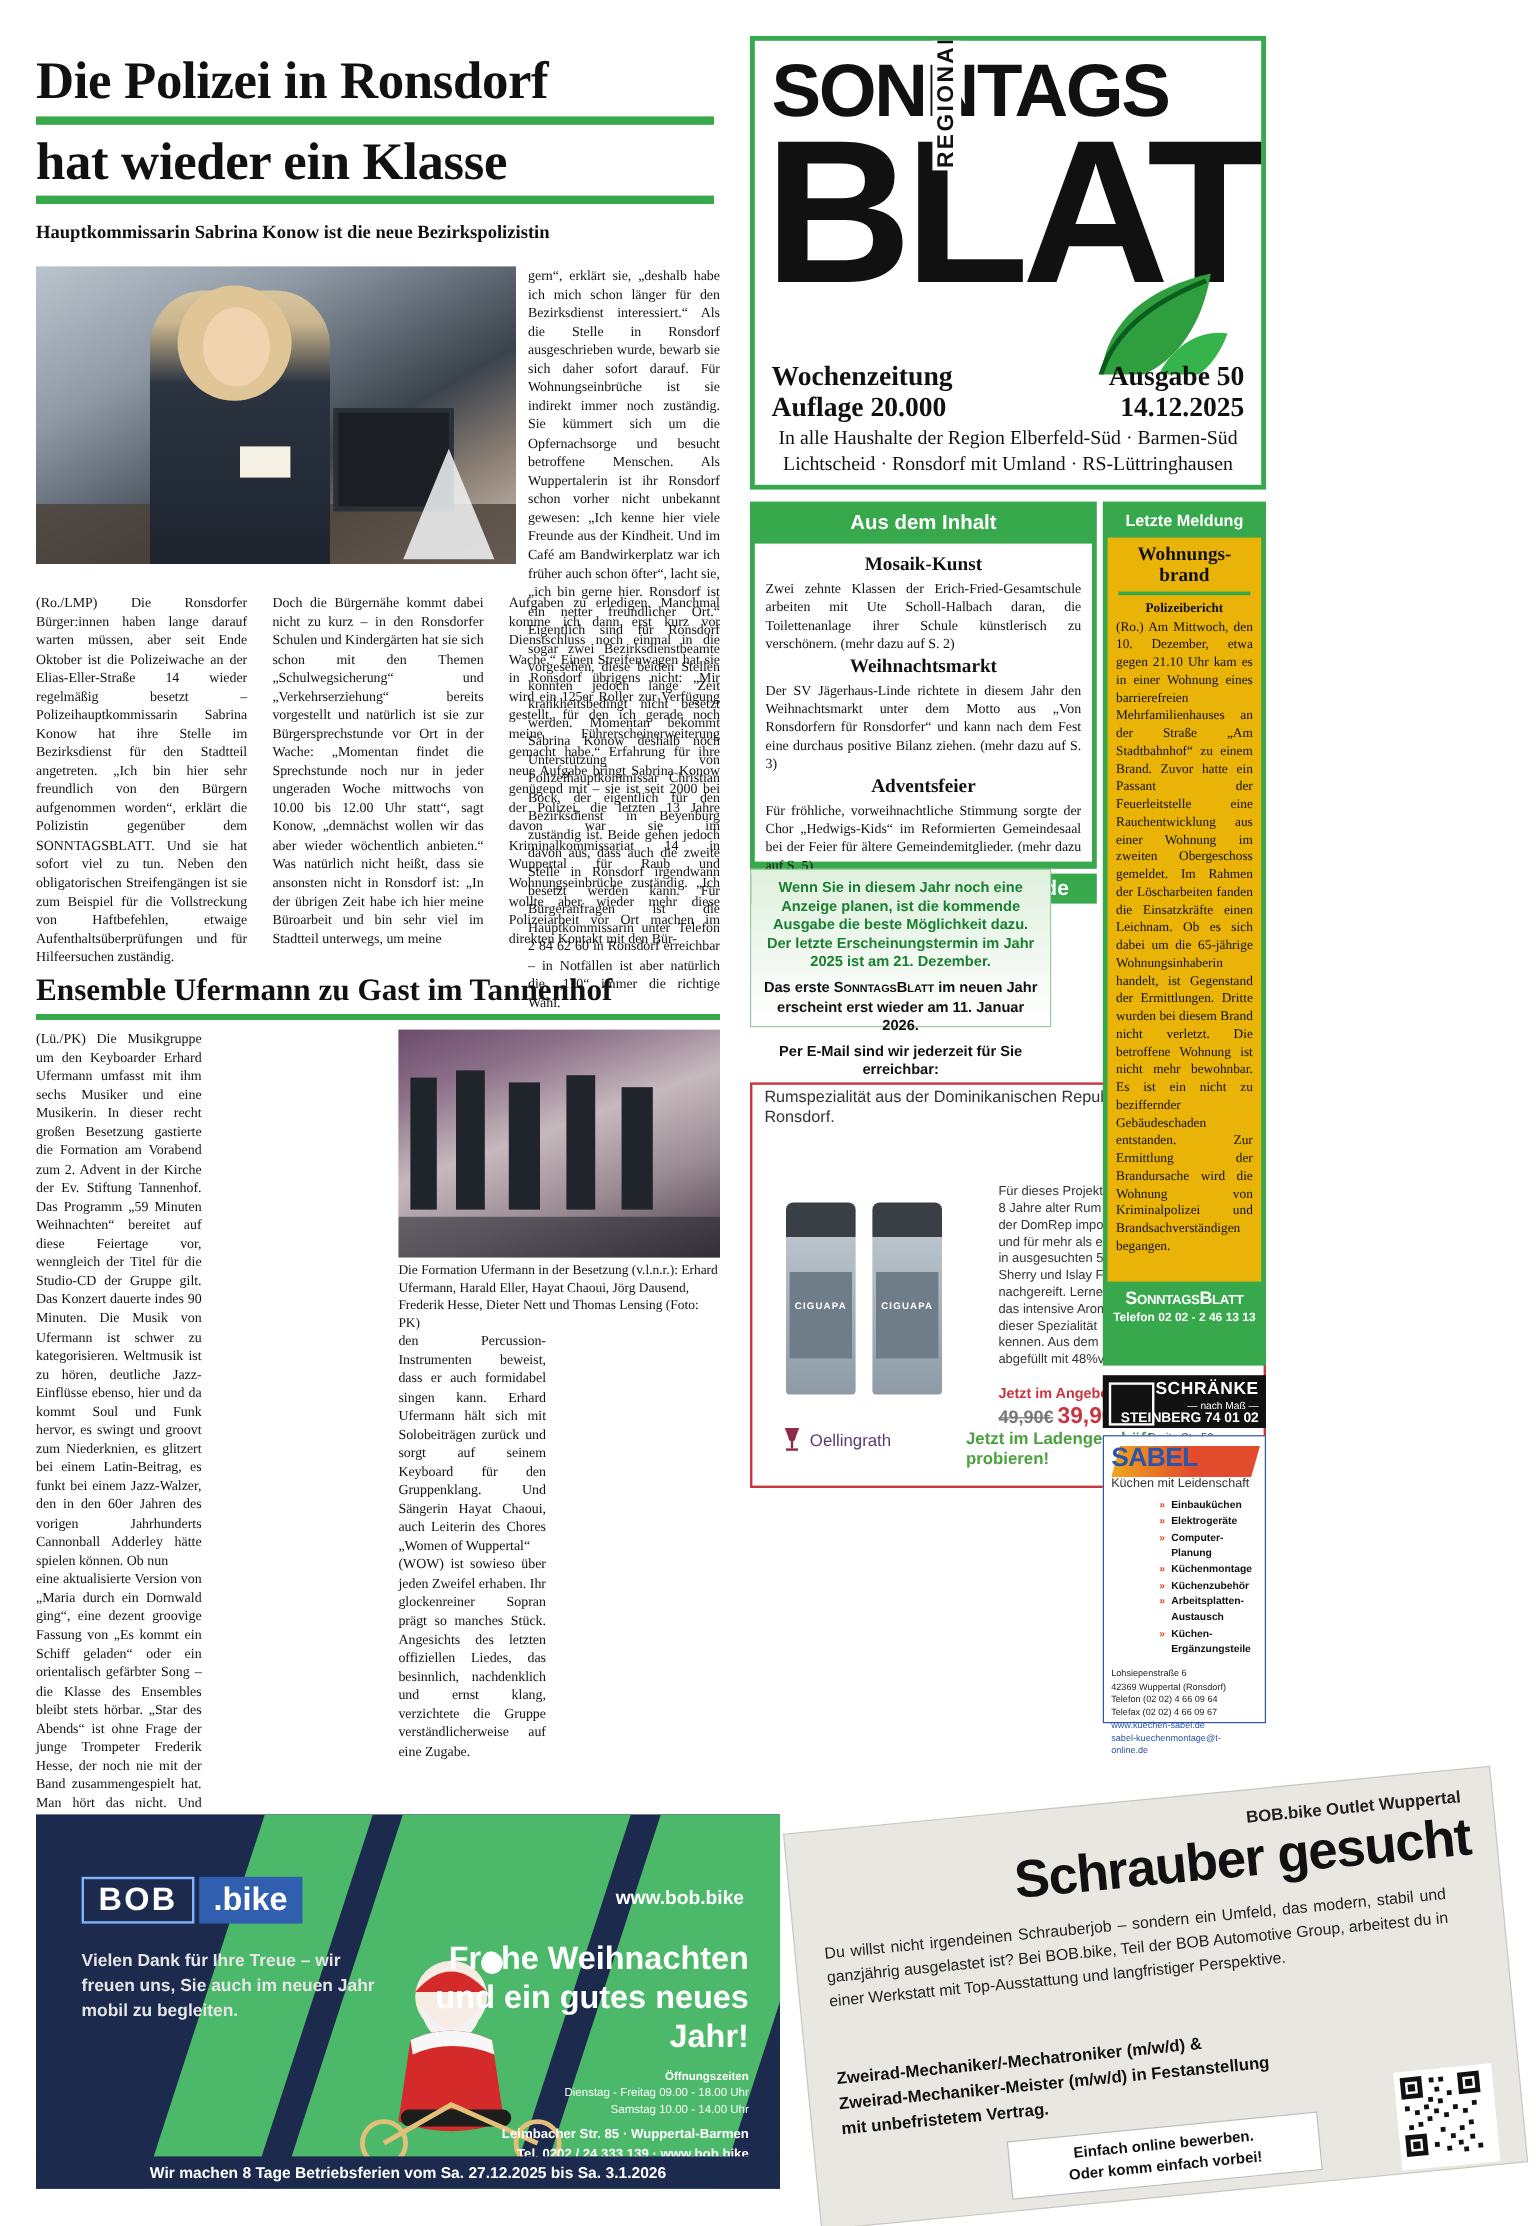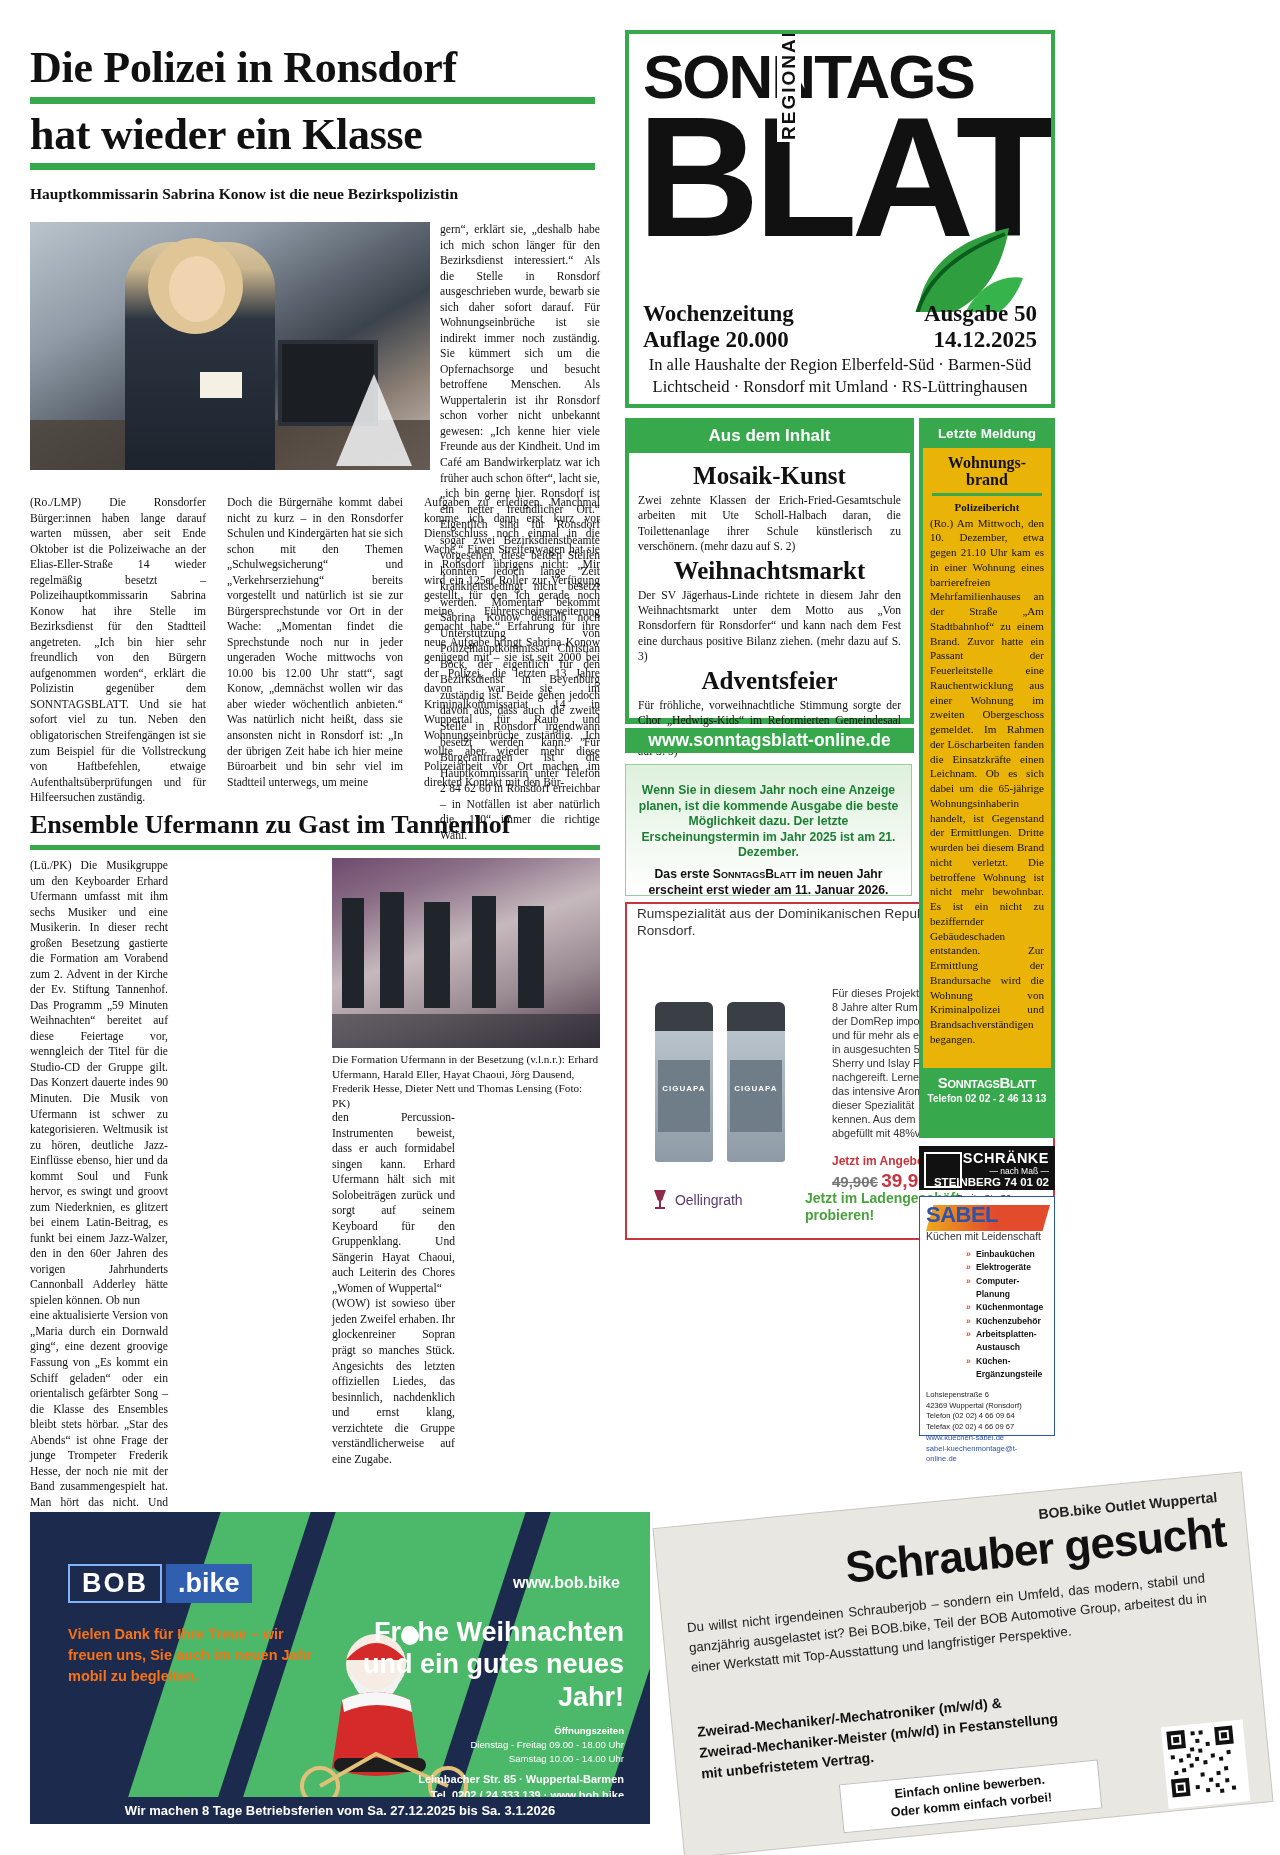--- a/index.html
+++ b/index.html
@@ -52,30 +52,30 @@
      transform:rotate(-90deg);transform-origin:left top;color:#111;background:#fff;padding:1px 2px;}
   #mh-leaf{position:absolute;right:26px;bottom:-16px;width:120px;height:110px;}
   #mh-foot{position:absolute;left:0;bottom:0;width:100%;box-sizing:border-box;padding:2px 14px 8px 14px;}
   .mh-row{display:flex;justify-content:space-between;align-items:baseline;}
   .mh-big{font-size:23px;font-weight:bold;}
   .mh-area{font-size:16.5px;line-height:1.18;text-align:center;margin-top:2px;}
   
   #inhalt{position:absolute;left:625px;top:418px;width:289px;height:306px;background:#37a94c;box-sizing:border-box;padding:4px;}
   #inhalt .bar{color:#fff;font-family:"Liberation Sans",sans-serif;font-weight:bold;font-size:17px;text-align:center;padding:4px 0 7px 0;}
   #inhalt .body{background:#fff;padding:7px 9px 10px 9px;height:265px;box-sizing:border-box;}
-  .ih-h{font-size:25px;font-weight:bold;text-align:center;margin:2px 0 3px 0;}
+  .ih-h{font-size:16px;font-weight:bold;text-align:center;margin:2px 0 3px 0;}
   .ih-p{font-size:11.6px;line-height:1.33;text-align:justify;hyphens:auto;}
   .ih-more{font-style:normal;}
   .ih-foot{font-size:12.6px;font-weight:bold;text-align:center;margin-top:9px;}
   
   #urlbar{position:absolute;left:625px;top:728px;width:289px;height:25px;background:#37a94c;color:#fff;
      font-family:"Liberation Sans",sans-serif;font-weight:bold;font-size:17.5px;display:flex;align-items:center;justify-content:center;}
   
-  #annbox{position:absolute;left:625px;top:764px;width:287px;height:132px;border:1px solid #9acb9f;
-     background:linear-gradient(180deg,#dff0dd 0%,#ffffff 100%);box-sizing:border-box;padding:18px 10px;
+  #annbox{position:absolute;left:625px;top:724px;width:251px;height:132px;border:1px solid #9acb9f;
+     background:linear-gradient(180deg,#dff0dd 0%,#ffffff 100%);box-sizing:border-box;padding:7px 10px;
      font-family:"Liberation Sans",sans-serif;font-size:12.2px;font-weight:bold;text-align:center;line-height:1.28;}
   #annbox .em{color:#1b7f32;}
   #annbox .mail{color:#1b7f32;font-size:15px;}
   .sc{font-variant:small-caps;}
   
   #rumad{position:absolute;left:625px;top:902px;width:430px;height:338px;border:2px solid #c9353f;background:#fff;box-sizing:border-box;overflow:hidden;}
   #rum-t{font-family:"Liberation Sans",sans-serif;font-weight:bold;font-size:30px;color:#c9353f;padding:8px 0 0 10px;}
   #rum-s{font-family:"Liberation Sans",sans-serif;font-size:13.5px;color:#333;padding:2px 0 0 10px;line-height:1.25;}
   #rum-body{font-family:"Liberation Sans",sans-serif;font-size:10.8px;color:#333;line-height:1.3;position:absolute;left:205px;top:82px;width:120px;}
   #rum-bottles{position:absolute;left:22px;top:92px;width:168px;height:170px;}
@@ -114,21 +114,21 @@
   #sabel-list li:before{content:"\00BB";position:absolute;left:0;color:#e24b2c;}
   #sabel-addr{font-family:"Liberation Sans",sans-serif;font-size:7.6px;line-height:1.42;margin-top:6px;color:#222;}
   #sabel-addr .w{color:#2c54a8;}
   
   #bobad{position:absolute;left:30px;top:1512px;width:620px;height:312px;background:#1c2a4e;overflow:hidden;}
   .bob-stripe{position:absolute;top:0;height:312px;background:#4cb86a;transform:skewX(-18deg);}
   #bob-logo{position:absolute;left:38px;top:52px;display:flex;}
   #bob-logo .b1{border:2px solid #7fb2ff;color:#fff;font-family:"Liberation Sans",sans-serif;font-weight:bold;font-size:27px;padding:2px 12px;letter-spacing:2px;background:#1c2a4e;}
   #bob-logo .b2{background:#2f5fae;color:#fff;font-family:"Liberation Sans",sans-serif;font-weight:bold;font-size:27px;padding:4px 12px;margin-left:4px;}
   #bob-url{position:absolute;right:30px;top:62px;color:#fff;font-family:"Liberation Sans",sans-serif;font-weight:bold;font-size:16px;}
-  #bob-left{position:absolute;left:38px;top:112px;width:250px;color:#f97316;font-family:"Liberation Sans",sans-serif;font-weight:bold;font-size:14.5px;line-height:1.45;}
+  #bob-left{position:absolute;left:38px;top:112px;width:250px;color:#e5e5e5;font-family:"Liberation Sans",sans-serif;font-weight:bold;font-size:14.5px;line-height:1.45;}
   #bob-right{position:absolute;right:26px;top:104px;width:300px;color:#fff;font-family:"Liberation Sans",sans-serif;font-weight:bold;font-size:27px;line-height:1.2;text-align:right;}
   #bob-hours{position:absolute;right:26px;top:212px;width:290px;color:#fff;font-family:"Liberation Sans",sans-serif;font-size:9.6px;line-height:1.45;text-align:right;}
   #bob-hours .t{font-weight:bold;}
   #bob-footer{position:absolute;left:0;bottom:0;width:620px;background:#1c2a4e;color:#fff;font-family:"Liberation Sans",sans-serif;font-weight:bold;font-size:13px;text-align:center;padding:6px 0;}
   #santa{position:absolute;left:250px;top:96px;width:210px;height:200px;}
   
   #schrauber{position:absolute;left:668px;top:1500px;width:590px;height:330px;background:#e9e7e2;
      transform:rotate(-5.5deg);transform-origin:center;box-shadow:0 0 0 1px #c9c6bf;}
   #sg-outlet{position:absolute;right:26px;top:14px;font-family:"Liberation Sans",sans-serif;font-weight:bold;font-size:14px;color:#222;}
   #sg-title{position:absolute;left:24px;top:32px;width:545px;font-family:"Liberation Sans",sans-serif;font-weight:bold;font-size:44px;text-align:right;color:#111;letter-spacing:-1px;}

